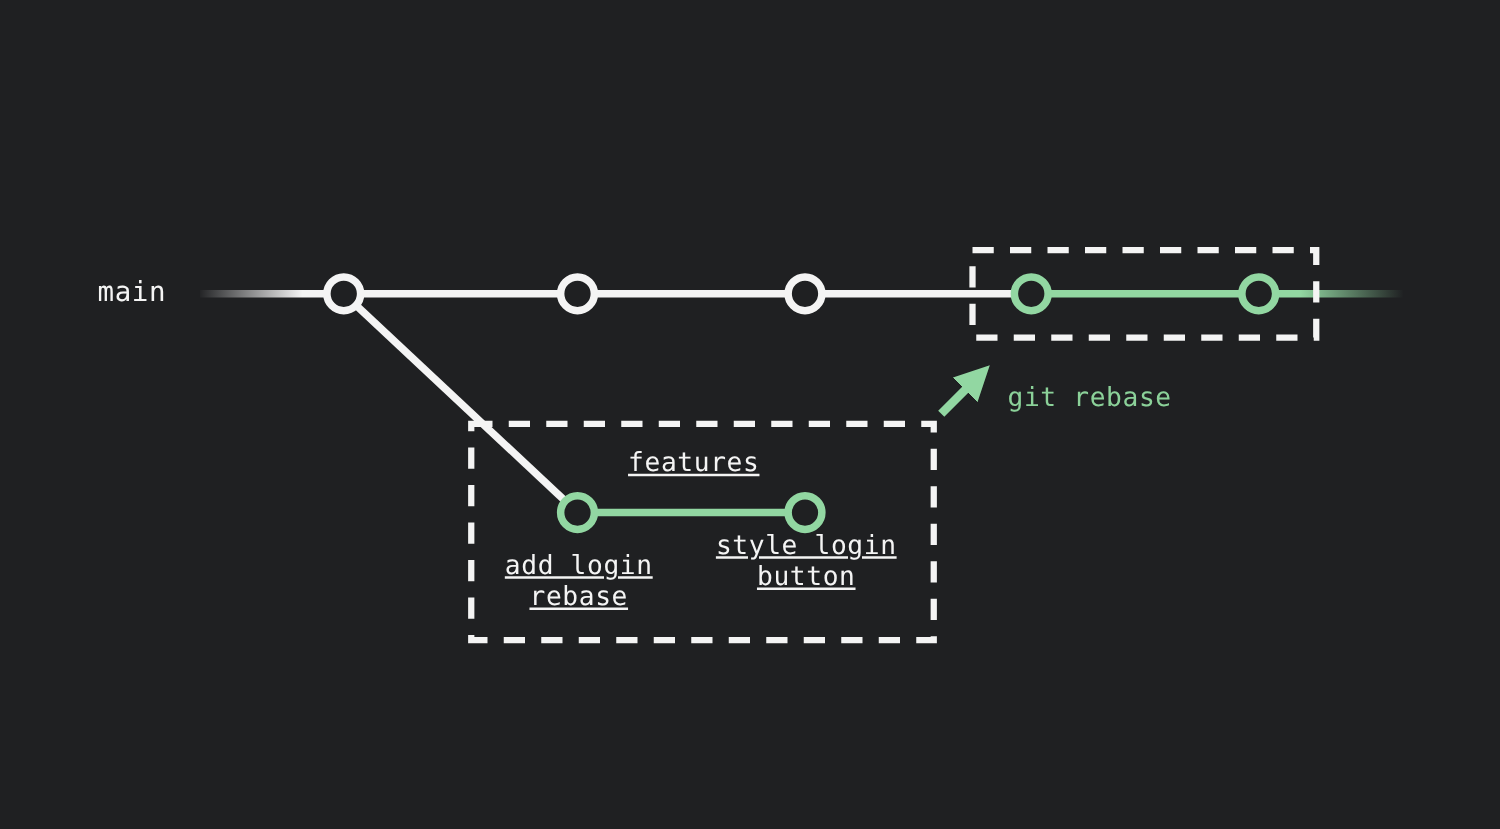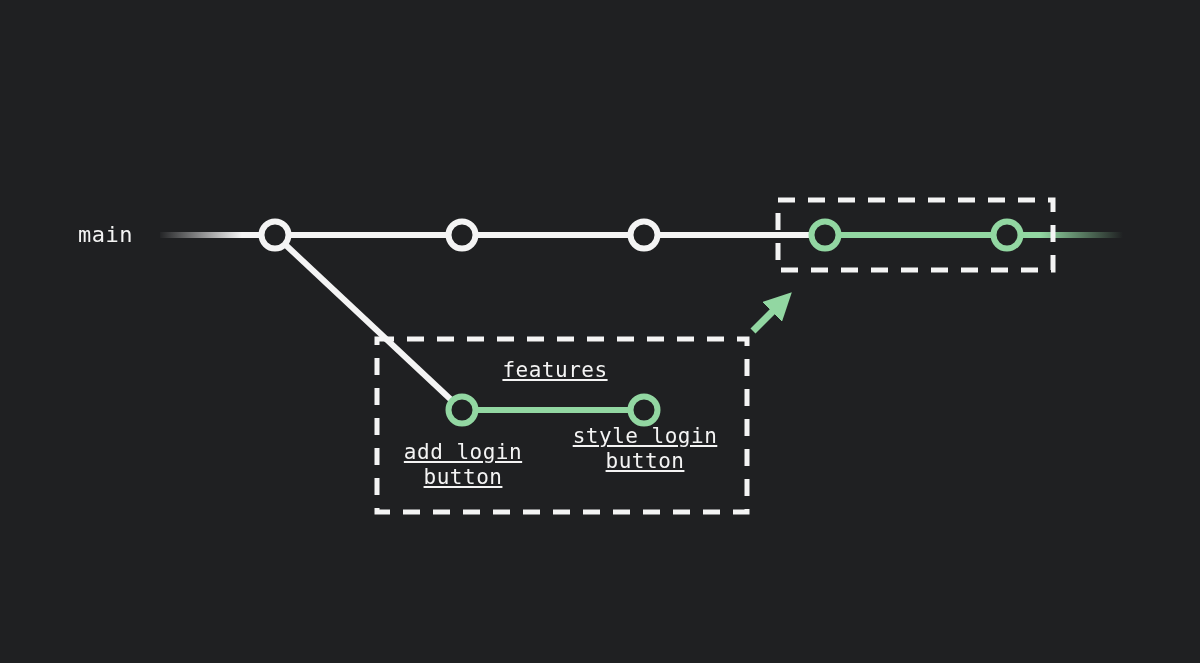--- a/index.html
+++ b/index.html
@@ -96,19 +96,20 @@
     <circle cx="644" cy="410" r="13.5" class="commit-green"></circle>
 
     <line x1="753" y1="331" x2="776" y2="308" class="arrow-shaft" marker-end="url(#arrowhead)"></line>
   </svg>
 
   <div class="label main-label" style="left: 78px; top: 224px;">main</div>
 
   <div class="label centered" style="left: 555px; top: 358px;">features</div>
 
   <div class="label centered" style="left: 463px; top: 440px;">add login
-button</div>
+rebase</div>
 
   <div class="label centered" style="left: 645px; top: 424px;">style login
 button</div>
 
+  <div class="label green-label" style="left: 806px; top: 306px;">git rebase</div>
 
 </div>
 
 </body></html>

